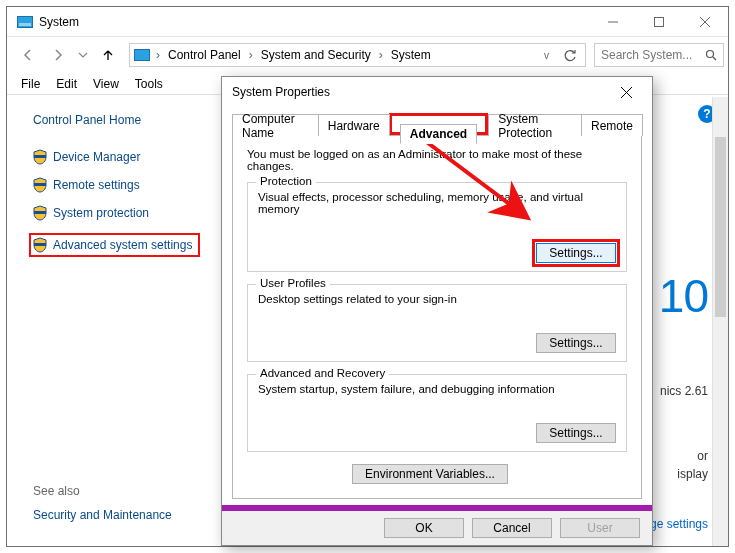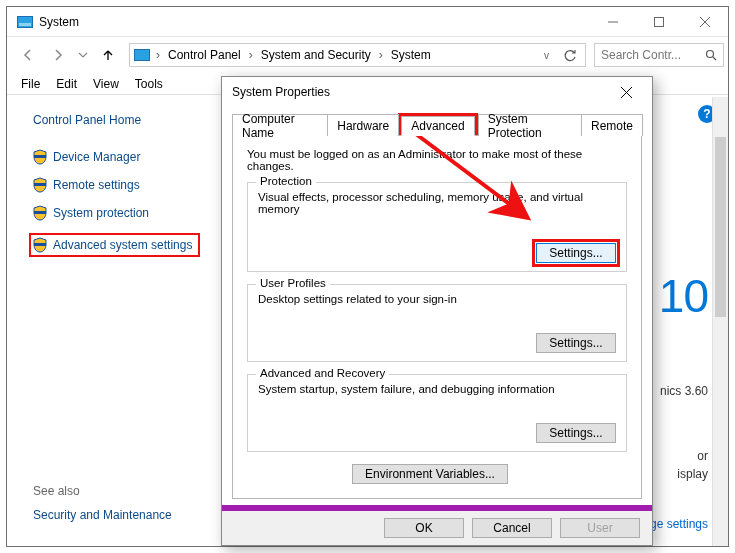--- a/index.html
+++ b/index.html
@@ -60,21 +60,21 @@
     .dlg-titlebar { height:30px; display:flex; align-items:center; padding:0 6px 0 10px;justify-content:space-between; }
     .dlg-title { font-size:12px; }
     .dlg-close { margin-left:auto; width:40px; height:28px; display:flex; align-items:center; justify-content:center; }
 
     .tab-area { position:absolute; left:10px; right:10px; top:36px; bottom:46px; }
     .tab-strip { display:flex; height:22px; position:relative; z-index:2; }
     .tab { background:#fff; border:1px solid #b5b5b5; border-bottom:none; padding:2px 9px; margin-right:-1px; display:flex; align-items:center; position:relative; top:1px; }
     .tab.inactive { background:#fff; }
     .tab.active { background:#fff; border-bottom:1px solid #fff; z-index:3; }
     .tab-hl { border:3px solid #e11; padding:0; }
-    .tab-hl .tab { top:0; margin:0; }
+    .tab-hl .tab { top:0; margin:8px;font-weight:bold; }
     .tab-panel { border:1px solid #b5b5b5; background:#fff; position:absolute; left:0; right:0; top:22px; bottom:0; padding:12px 14px; }
     .must-text { font-size:11.5px; margin-bottom:10px; }
 
     .group { border:1px solid #d0d0d0; margin-bottom:12px; padding: 8px 10px 8px 10px; position:relative; }
     .group-title { position:absolute; top:-8px; left:8px; background:#fff; padding:0 4px; font-size:11.5px; }
     .group-desc { font-size:11.5px; margin-bottom:28px; }
     .group .settings-row { display:flex; justify-content:flex-end; }
     .win-button { background:#e1e1e1; border:1px solid #adadad; padding: 2px 12px; font-size:12px; min-width:80px; text-align:center; }
     .win-button.primary-hl { outline:3px solid #e11; outline-offset:1px; border:1px solid #0078d7; background:#e5f1fb; }
     .win-button.disabled { color:#a0a0a0; }
@@ -154,21 +154,21 @@
       <span class="crumb-sep" style="font-size:10px;">v</span>
       <div class="addr-refresh">
         <svg width="13" height="13">
             <path d="M10.5 4 A5 5 0 1 0 11 8" fill="none" stroke="currentColor" stroke-width="1.2"></path>
             <path d="M11 1 L11 4 L8 4" fill="none" stroke="currentColor" stroke-width="1.2"></path>
           </svg>
       </div>
     </div>
 
     <div class="search-box">
-      <span>Search Contr...</span>
+      <span>Search System...</span>
       <svg class="search-icon" width="12" height="12" style="margin-left:auto;">
           <circle cx="5" cy="5" r="3.5" fill="none" stroke="currentColor" stroke-width="1.2"></circle>
           <line x1="8" y1="8" x2="11" y2="11" stroke="currentColor" stroke-width="1.2"></line>
         </svg>
     </div>
   </div>
 
   <div class="menu-bar">
     <div class="menu-item">File</div>
     <div class="menu-item">Edit</div>
@@ -212,21 +212,21 @@
 
     <div class="see-also">See also</div>
     <div class="bottom-link">Security and Maintenance</div>
   </div>
 
   <div class="help-circle">
       <span>?</span>
     </div>
   <div class="right-bg">
     <div class="win10">s 10</div>
-    <div class="bg-line a">nics      3.60</div>
+    <div class="bg-line a">nics      2.61</div>
     <div class="bg-line b">or</div>
     <div class="bg-line c">isplay</div>
     <div class="bg-link">nge settings</div>
   </div>
 
   <div class="scrollbar-track">
     <div class="scrollbar-thumb"></div>
   </div>
 </div>
 

